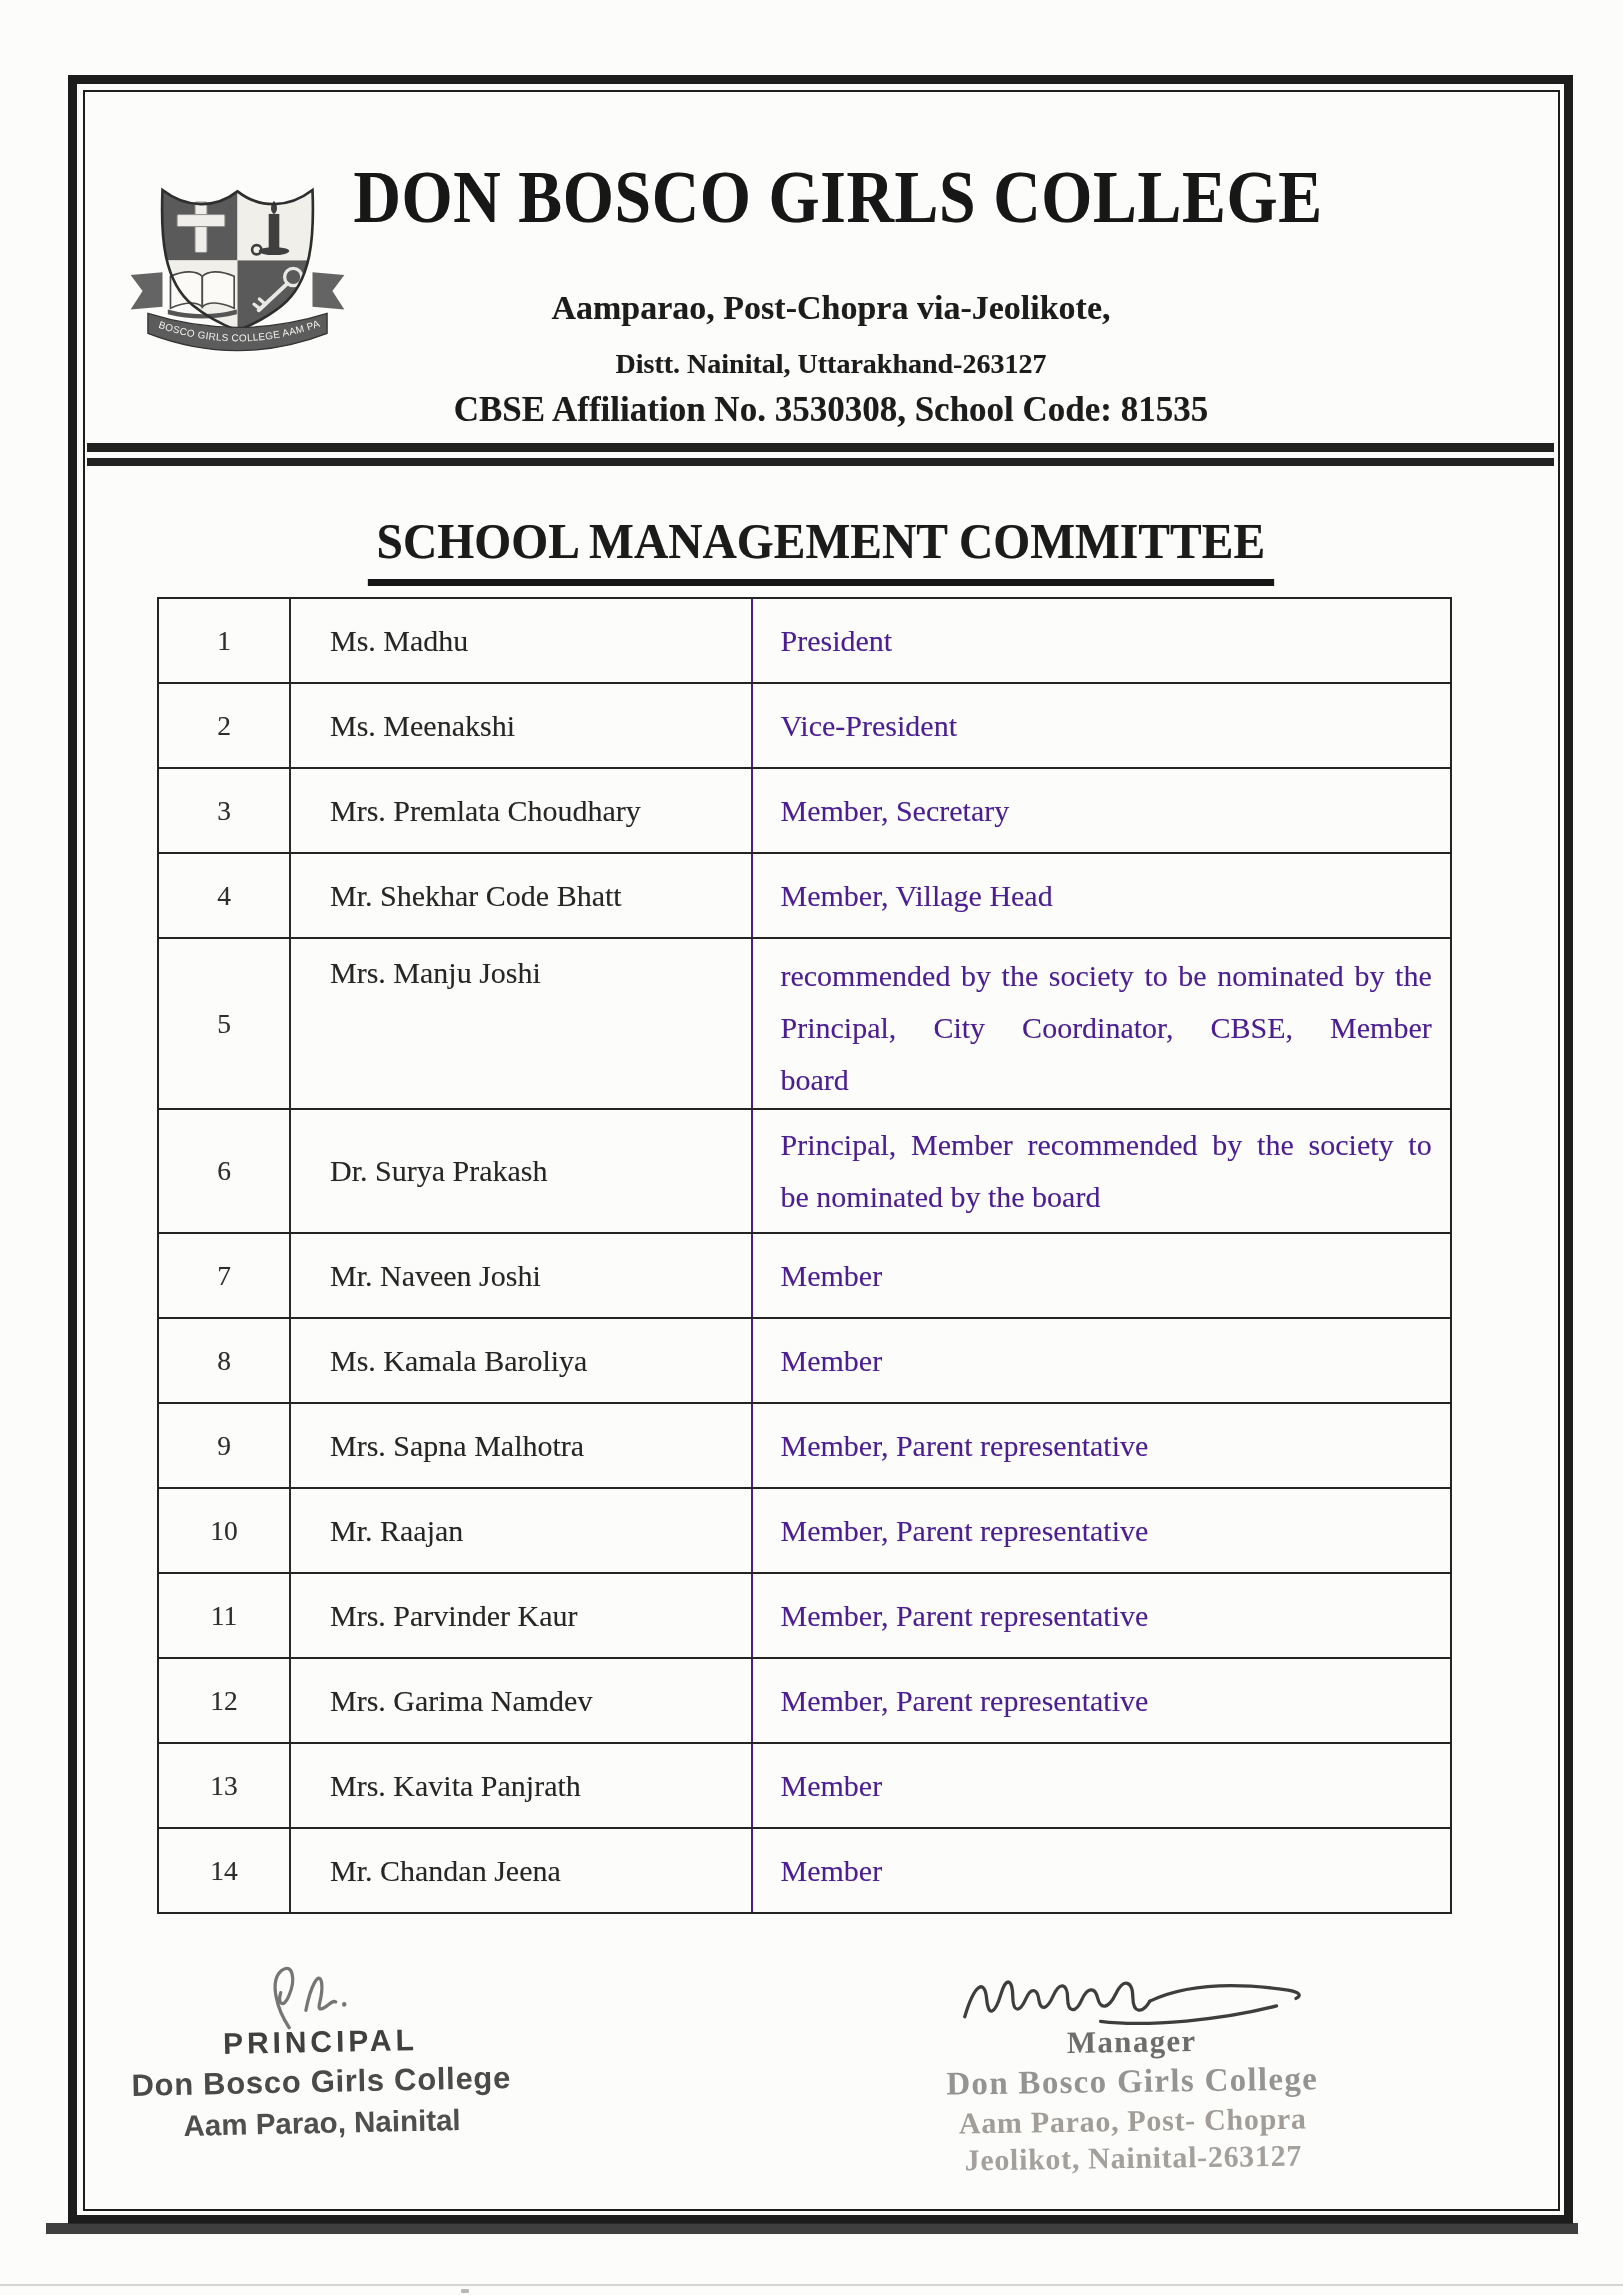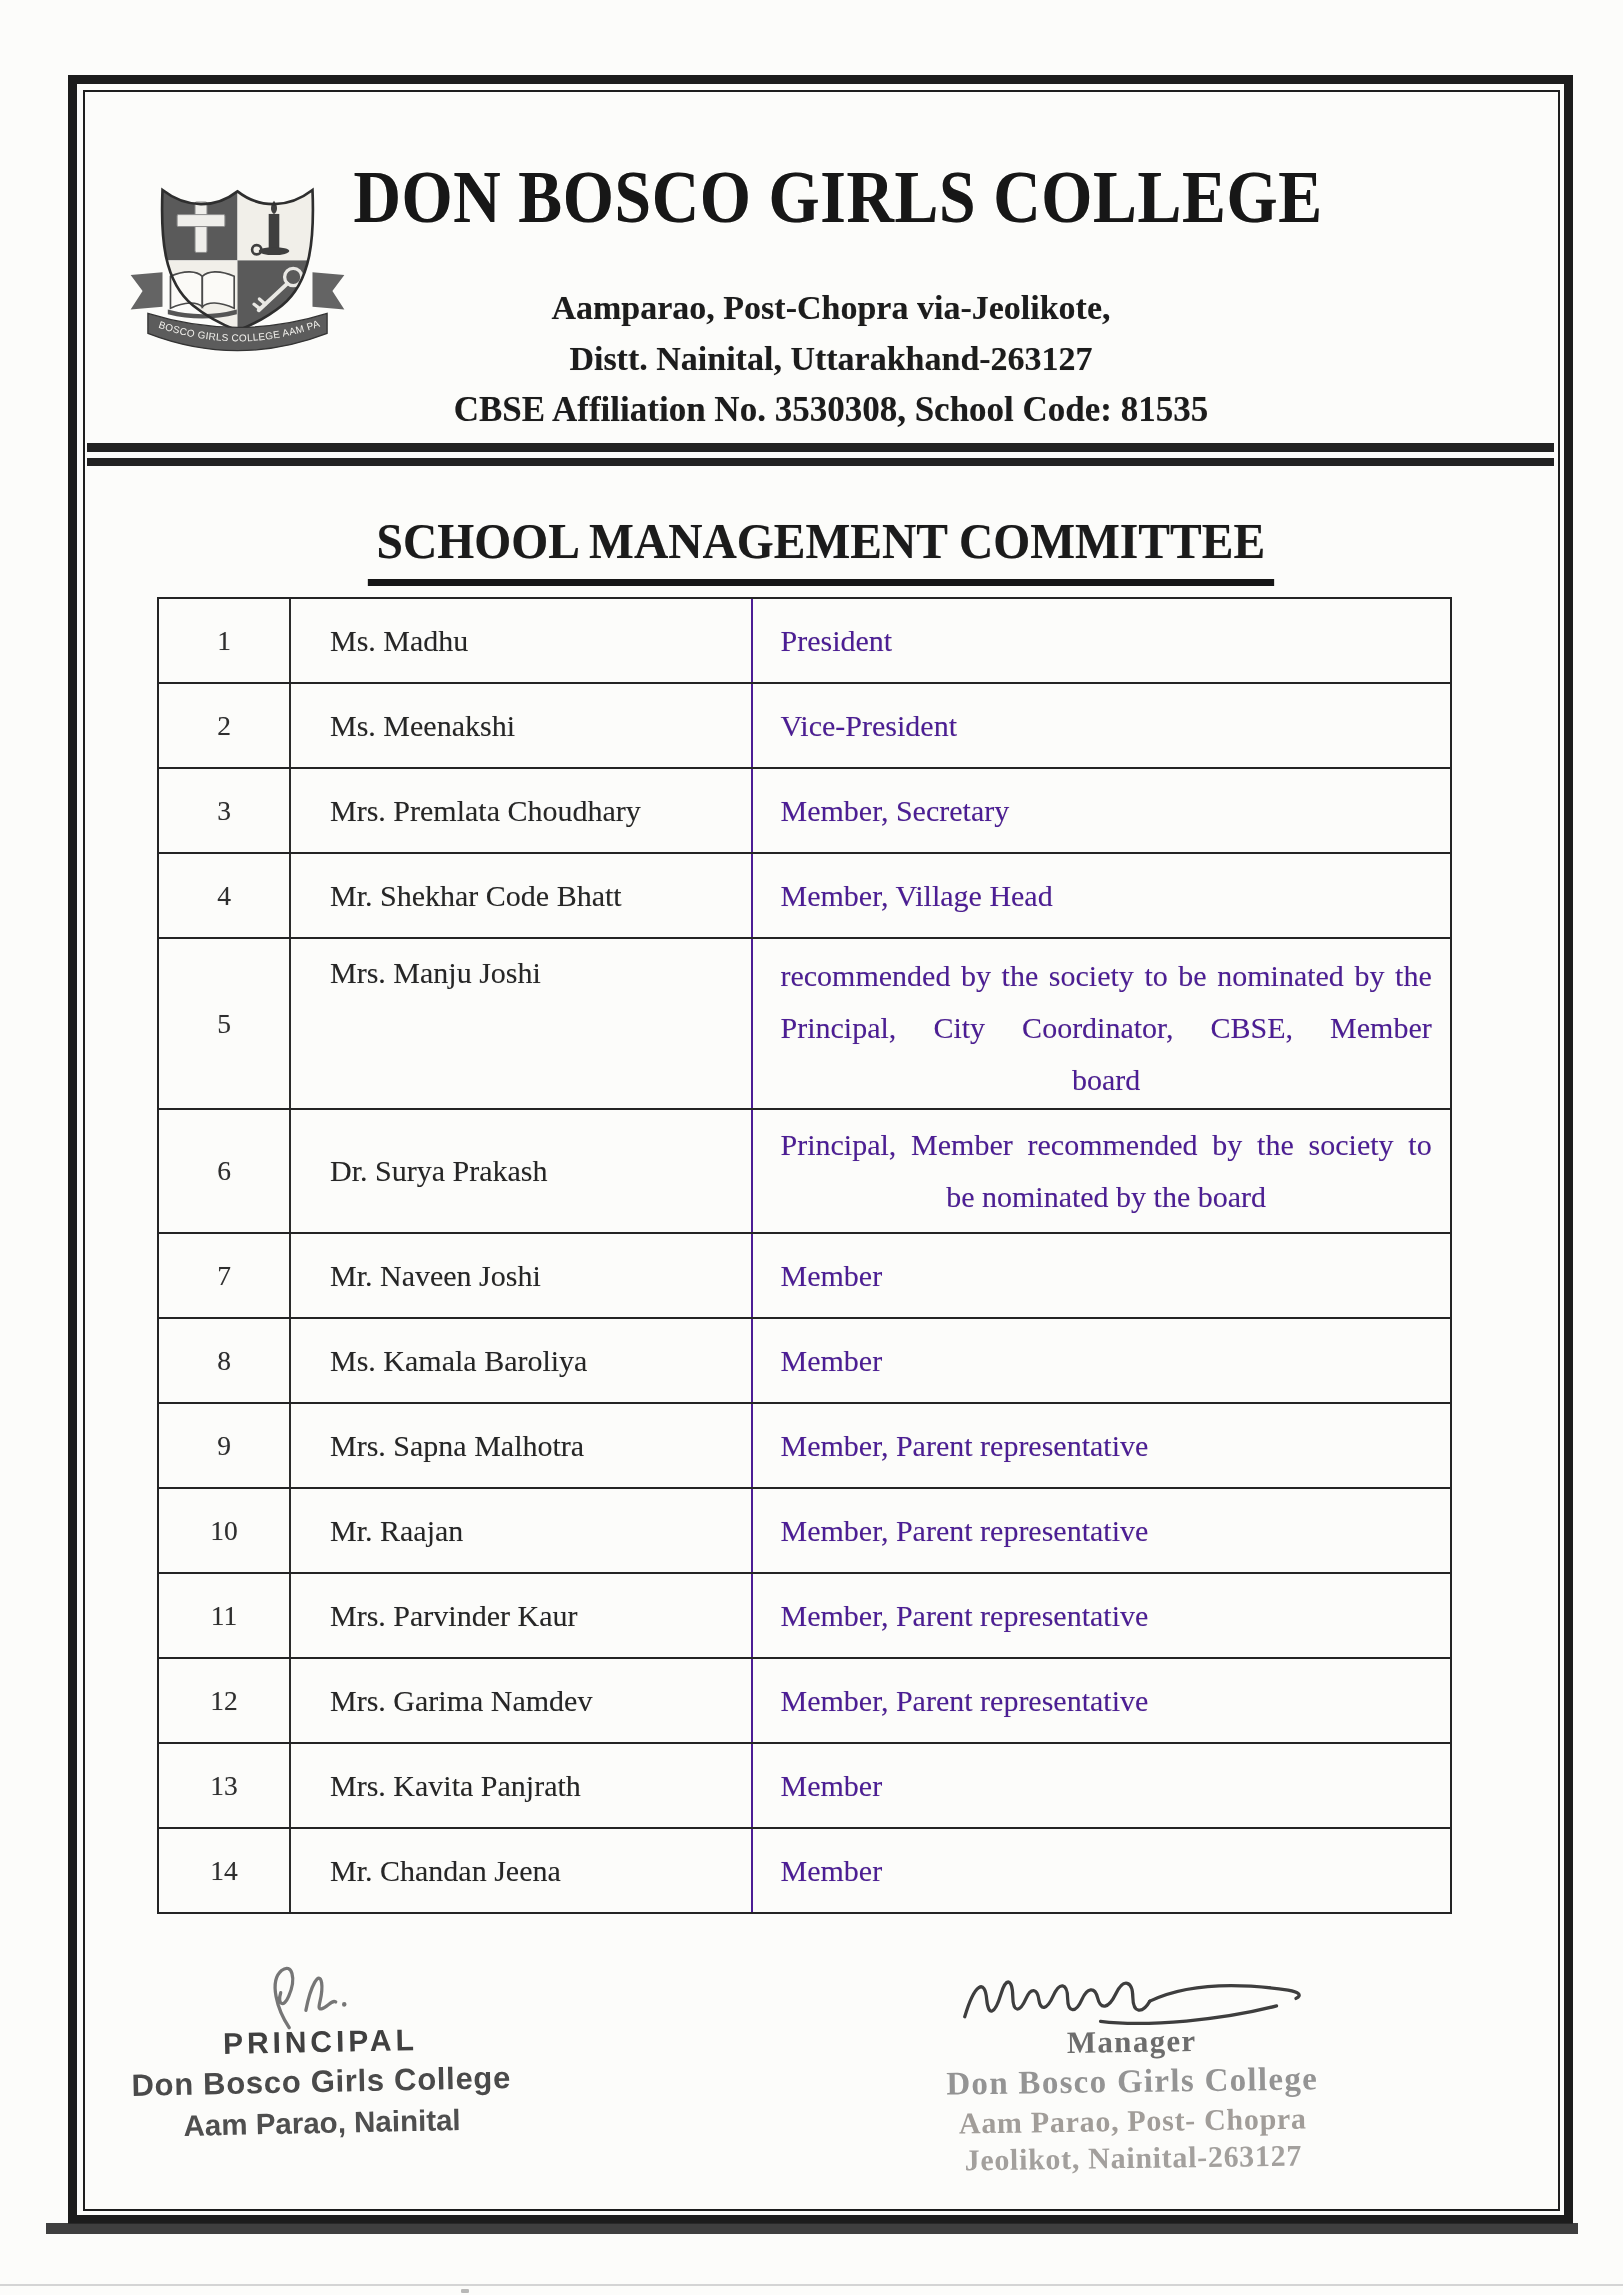--- a/index.html
+++ b/index.html
@@ -17,21 +17,21 @@
     background:#2a2a2a; opacity:.9;}
   
   .logo {position:absolute; left:128px; top:175px; width:219px; height:200px;}
   .college-name {position:absolute; left:262px; top:156px; width:1152px; text-align:center;
     font-size:73px; font-weight:bold; color:#171717; white-space:nowrap;
     transform:scaleX(0.9); transform-origin:center; letter-spacing:0.7px;
     text-shadow:0 0 0.7px rgba(20,20,20,.4);}
   .addr {position:absolute; left:255px; width:1152px; text-align:center;
     font-weight:bold; color:#1c1c1c; text-shadow:0 0 0.7px rgba(20,20,20,.35); white-space:nowrap;}
   .addr1 {top:289px; font-size:34px;}
-  .addr2 {top:340px; font-size:34px;font-family:Liberation Serif, serif;}
+  .addr2 {top:348px; font-size:28px;font-family:Liberation Serif, serif;}
   .affil {top:390px; font-size:35px;}
   .rule {position:absolute; left:87px; width:1467px; background:#222;}
   .rule-a {top:443px; height:9.2px;}
   .rule-b {top:458px; height:7.9px;}
   
   .title-wrap {position:absolute; left:85px; top:512px; width:1471px; text-align:center;}
   .doc-title {display:inline-block; font-size:50px; font-weight:bold; color:#1b1b1b;
     letter-spacing:0px; padding:0 9.2px 9.2px; border-bottom:7.2px solid #161616;
     transform:scaleX(0.95); transform-origin:center; white-space:nowrap;
     text-shadow:0 0 0.7px rgba(20,20,20,.4);}
@@ -46,21 +46,21 @@
   .c-num {flex:0 0 132px; border-right:2px solid #2b2b2b; display:flex; align-items:center;
     justify-content:center; font-size:27.5px; color:#2e2e2e; box-sizing:border-box;}
   .c-name {flex:0 0 462px; border-right:2px solid #4c1d95; display:flex; align-items:center;
     padding-left:39px; font-size:30px; color:#262626; box-sizing:border-box;}
   .c-pos {flex:1; display:flex; align-items:center; padding:0 18.3px 0 27.5px;
     font-size:30px; color:#4c1d95; box-sizing:border-box;}
   .row-tall-3 .c-name {align-items:flex-start; padding-top:17px;}
   .row-tall-3 .c-pos {align-items:flex-start; padding-top:10.5px;}
   .lines {display:block; width:100%; line-height:52px;}
   .jline {display:block; text-align:justify; text-align-last:justify;}
-  .lline {display:block; text-align:center;font-family:Liberation Serif, serif;}
+  .lline {display:block; text-align:left;font-family:Liberation Serif, serif;}
   
   .stamp-left {position:absolute; left:111px; top:1954px; width:419px; text-align:center;
     transform:rotate(-1.2deg); font-family:"Liberation Sans", sans-serif;}
   .sig-left {display:block; margin:0 auto -6.5px;}
   .sl-designation {font-size:30px; font-weight:bold; letter-spacing:3.9px; color:#404040;}
   .sl-org {font-size:31px; font-weight:bold; letter-spacing:0.7px; color:#4a4a4a; margin-top:5.9px;}
   .sl-place {font-size:29.5px; font-weight:bold; color:#4f4f4f; margin-top:5.2px;}
   .stamp-right {position:absolute; left:916px; top:1957px; width:432px; text-align:center;
     transform:rotate(-0.8deg); font-family:"Liberation Serif", serif;}
   .sig-right {display:block; margin:0 auto -10.5px;}

